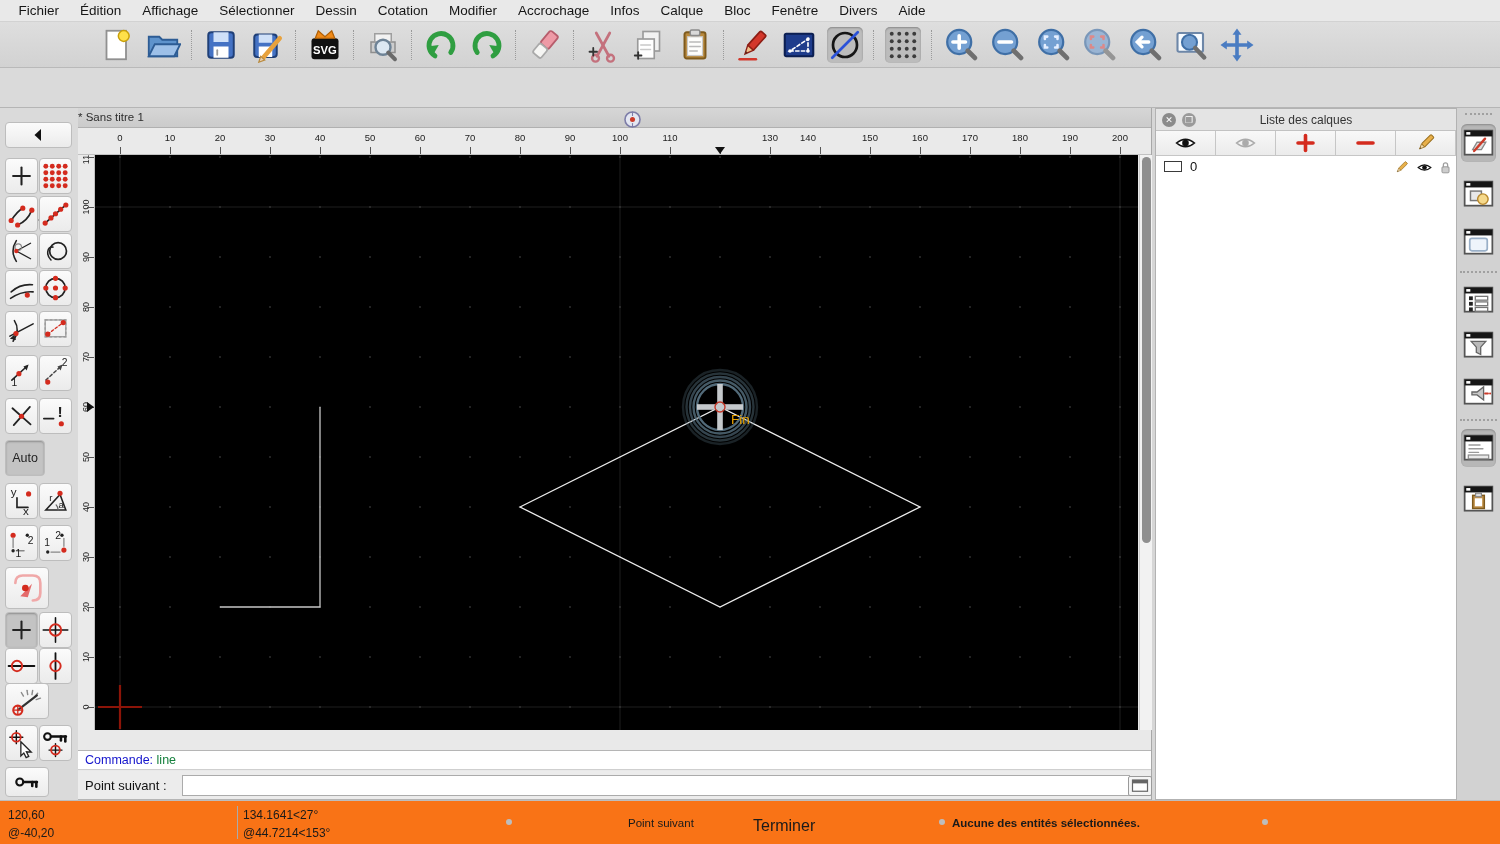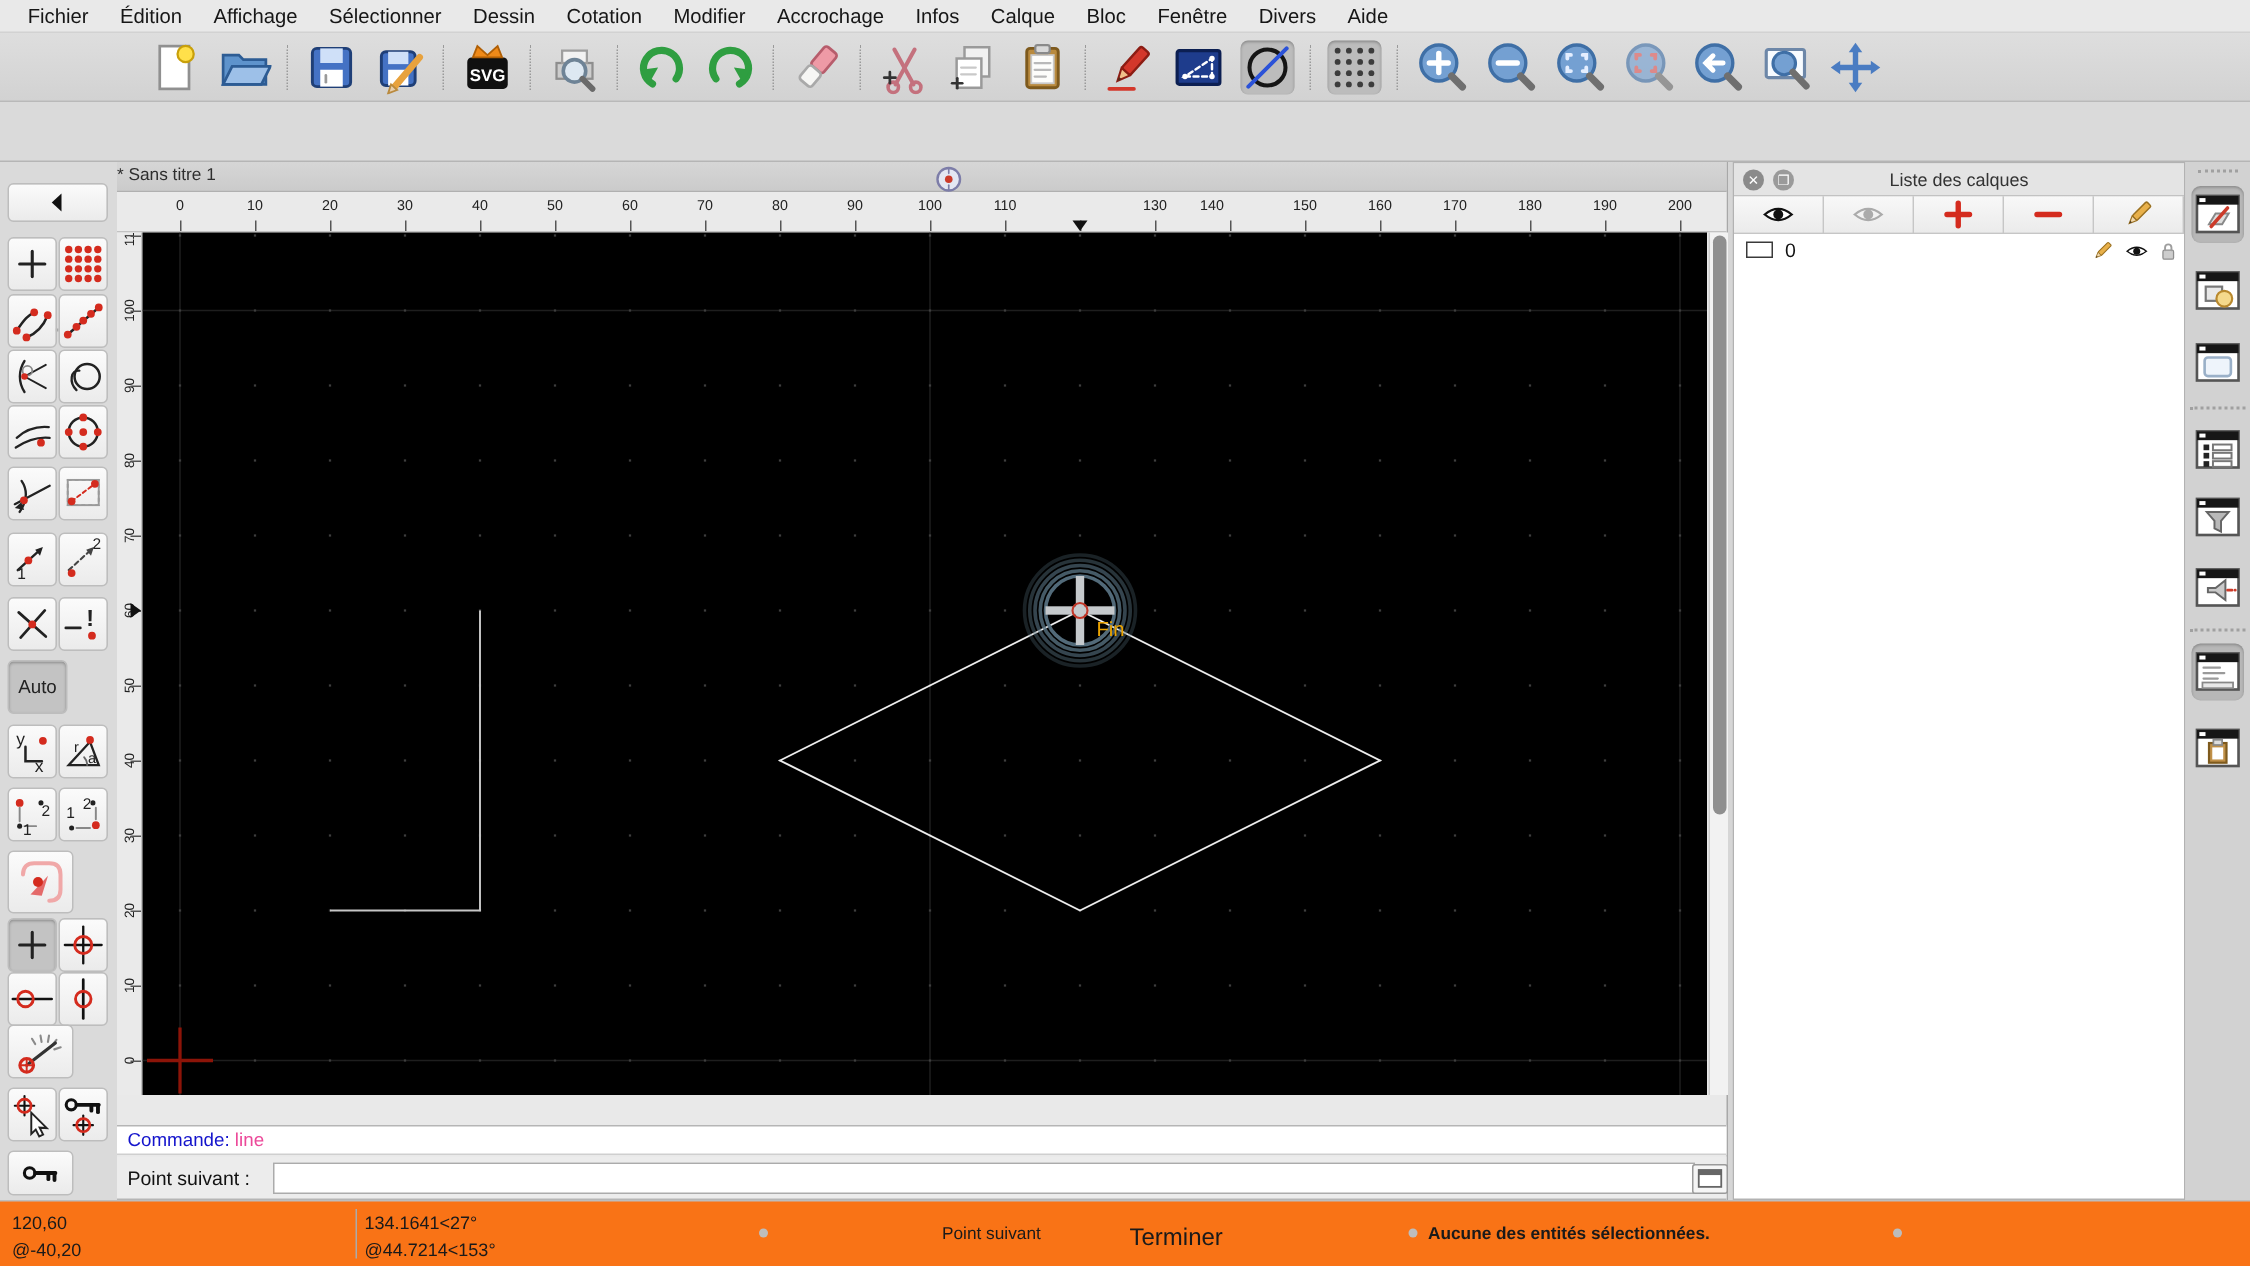--- a/index.html
+++ b/index.html
@@ -45,21 +45,21 @@
   .vmarker{position:absolute;right:0;width:0;height:0;border-top:5px solid transparent;border-bottom:5px solid transparent;border-left:7px solid #111;}
   #cad{left:17px;top:47px;width:1043px;height:575px;background:#000;}
   #vscroll{left:1061px;top:47px;width:13px;height:575px;background:#f2f2f2;border-left:1px solid #cdcdcd;box-sizing:border-box;}
   #vthumb{position:absolute;left:1.5px;top:2px;width:9px;height:386px;background:#8f8f8f;border-radius:5px;}
   #hscrollrow{left:0;top:622px;width:100%;height:20px;background:#e6e6e6;}
   #hscroll{position:absolute;left:17px;top:0;width:995px;height:20px;background:#f4f4f4;}
   #hthumb{position:absolute;left:185px;top:5px;width:678px;height:10px;background:#8f8f8f;border-radius:5px;}
   #gridstatus{position:absolute;right:4px;top:2px;font-size:12.5px;color:#111;}
   #cmdhistory{left:0;top:642px;width:100%;height:20px;background:#fff;border-top:1px solid #b5b5b5;border-bottom:1px solid #cfcfcf;box-sizing:border-box;font-size:12.5px;line-height:19px;padding-left:7px;}
   #cmdhistory .cname{color:#1414cc;}
-  #cmdhistory .cval{color:#ec4899;}
+  #cmdhistory .cval{color:#15803d;}
   #cmdprompt{left:0;top:663px;width:100%;height:29px;background:#ececec;border-bottom:1px solid #b5b5b5;box-sizing:border-box;}
   #cmdprompt .plabel{position:absolute;left:7px;top:7px;font-size:13px;color:#111;}
   #cmdinput{position:absolute;left:104px;top:4px;width:938px;height:17px;border:1px solid #ababab;background:#fff;font-family:"Liberation Sans",sans-serif;font-size:12.5px;padding:1px 4px;}
   #cmddetach{position:absolute;left:1050px;top:5px;width:22px;height:18px;background:#f5f5f5;border:1px solid #9a9a9a;border-radius:2px;display:flex;align-items:center;justify-content:center;}
   #cmddetach svg{width:14px;height:12px;}
   
   #statusbar{left:0;top:800px;width:1500px;height:44px;background:#f97316;border-top:1px solid #bdbdbd;box-sizing:border-box;}
   .st{position:absolute;font-size:12px;color:#1a1a1a;white-space:nowrap;}
   .stsep{position:absolute;top:5px;bottom:5px;width:1px;background:#ababab;}
   .stdot{position:absolute;width:6px;height:6px;border-radius:3px;background:#bdbdbd;}

